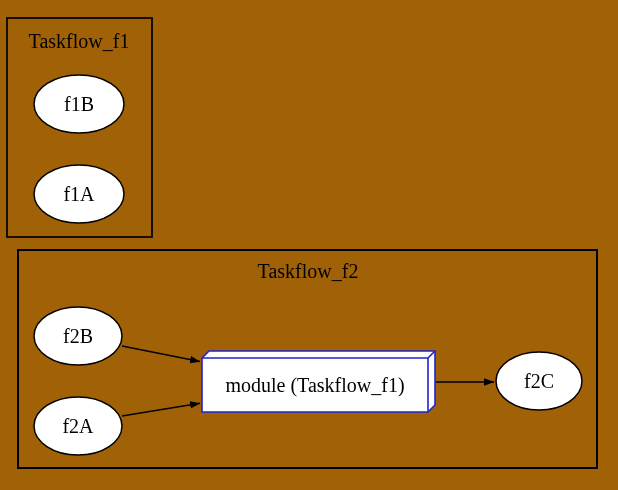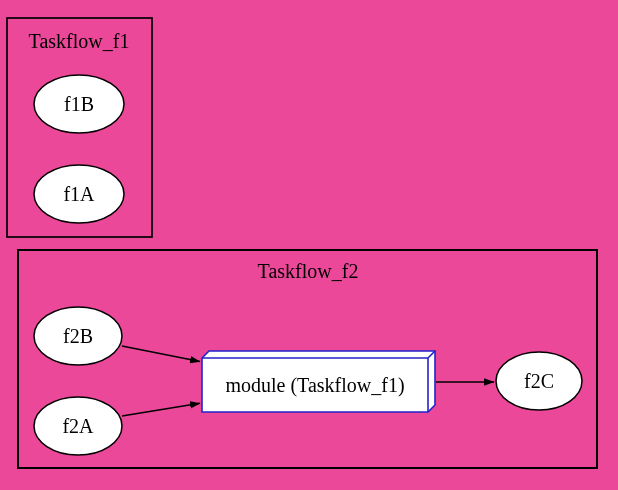--- a/index.html
+++ b/index.html
@@ -4,21 +4,21 @@
 <style>
   html, body {
     margin: 0;
     padding: 0;
     background: #ffffff;
   }
   .canvas {
     position: relative;
     width: 618px;
     height: 490px;
-    background: #ec4899;
+    background: #a16207;
     overflow: hidden;
   }
   svg text {
     font-family: "Liberation Serif", "DejaVu Serif", serif;
     font-size: 20px;
     fill: #000000;
   }
   svg .cluster-label, svg .node-label {
     text-anchor: middle;
   }

